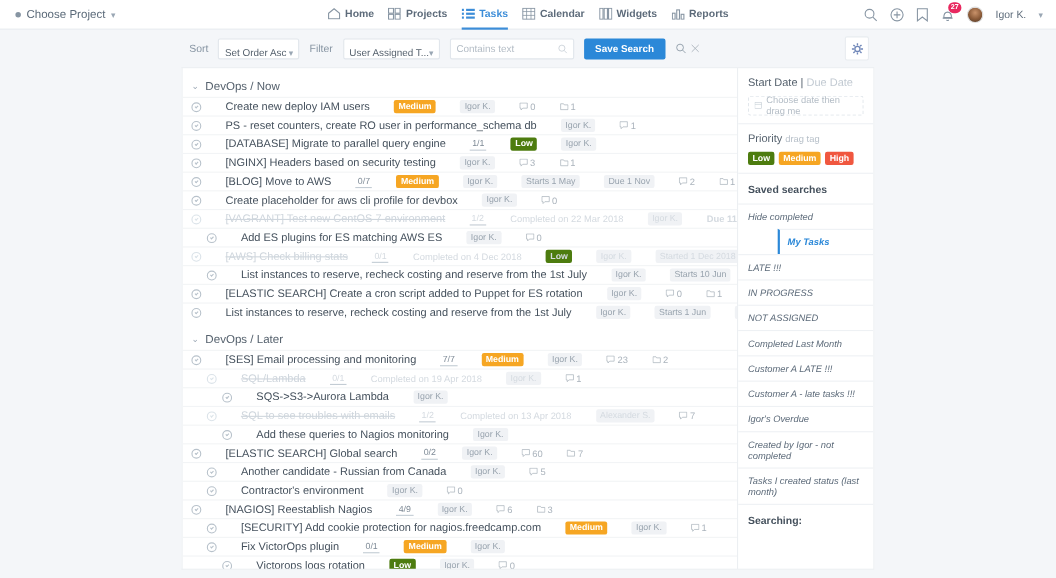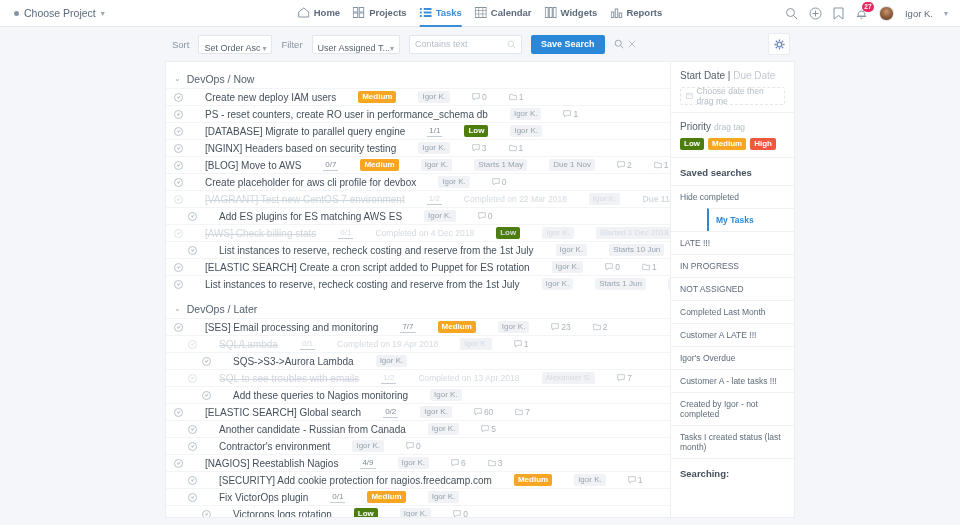--- a/index.html
+++ b/index.html
@@ -121,21 +121,21 @@
   .sp-title { font-size: 10px; color: #55616d; margin-bottom: 6px; }
   .sp-title .muted { color: #c2cad2; }
   .sp-title .tiny { font-size: 8.5px; color: #b6bfc8; font-weight: normal; }
   .datebox { border: 1px dashed #e2e7ec; border-radius: 2px; height: 18px;
     display: flex; align-items: center; gap: 4px; padding: 0 5px;
     font-size: 8.5px; color: #b4bdc6; cursor: pointer; }
   .tagrow { display: flex; gap: 4px; }
   .sp-saved-title { font-size: 9.5px; font-weight: bold; color: #44505c;
     padding: 9px 9px 7px 9px; }
   .sp-item { font-size: 8.5px; color: #5d6b7a; padding: 6px 9px;
-    border-top: 1px solid #eef1f4; cursor: pointer; }
+    border-top: 1px solid #eef1f4; cursor: pointer; font-style: italic; }
   .sp-item.active { color: #2b88d8; font-weight: bold; border-left: 2px solid #2b88d8;
     padding-left: 7px; margin-left: 36px; }
   .sp-search-h { font-size: 9.5px; font-weight: bold; color: #44505c;
     padding: 9px 9px 4px 9px; border-top: 1px solid #eef1f4; }
 </style>
 </head>
 <body>
 
 <div class="topbar">
   <div class="project-chooser">
@@ -662,22 +662,22 @@
 
     <div class="sp-saved-title">Saved searches</div>
     <div id="saved-list">
         <div class="sp-item">Hide completed</div>
         <div class="sp-item active">My Tasks</div>
         <div class="sp-item">LATE !!!</div>
         <div class="sp-item">IN PROGRESS</div>
         <div class="sp-item">NOT ASSIGNED</div>
         <div class="sp-item">Completed Last Month</div>
         <div class="sp-item">Customer A LATE !!!</div>
+        <div class="sp-item">Customer A - late tasks !!!</div>
         <div class="sp-item">Igor's Overdue</div>
-        <div class="sp-item">Customer A - late tasks !!!</div>
         <div class="sp-item">Created by Igor - not completed</div>
         <div class="sp-item">Tasks I created status (last month)</div>
       </div>
 
     <div class="sp-search-h">Searching:</div>
 
   </div>
 </div>
 
 </body></html>

